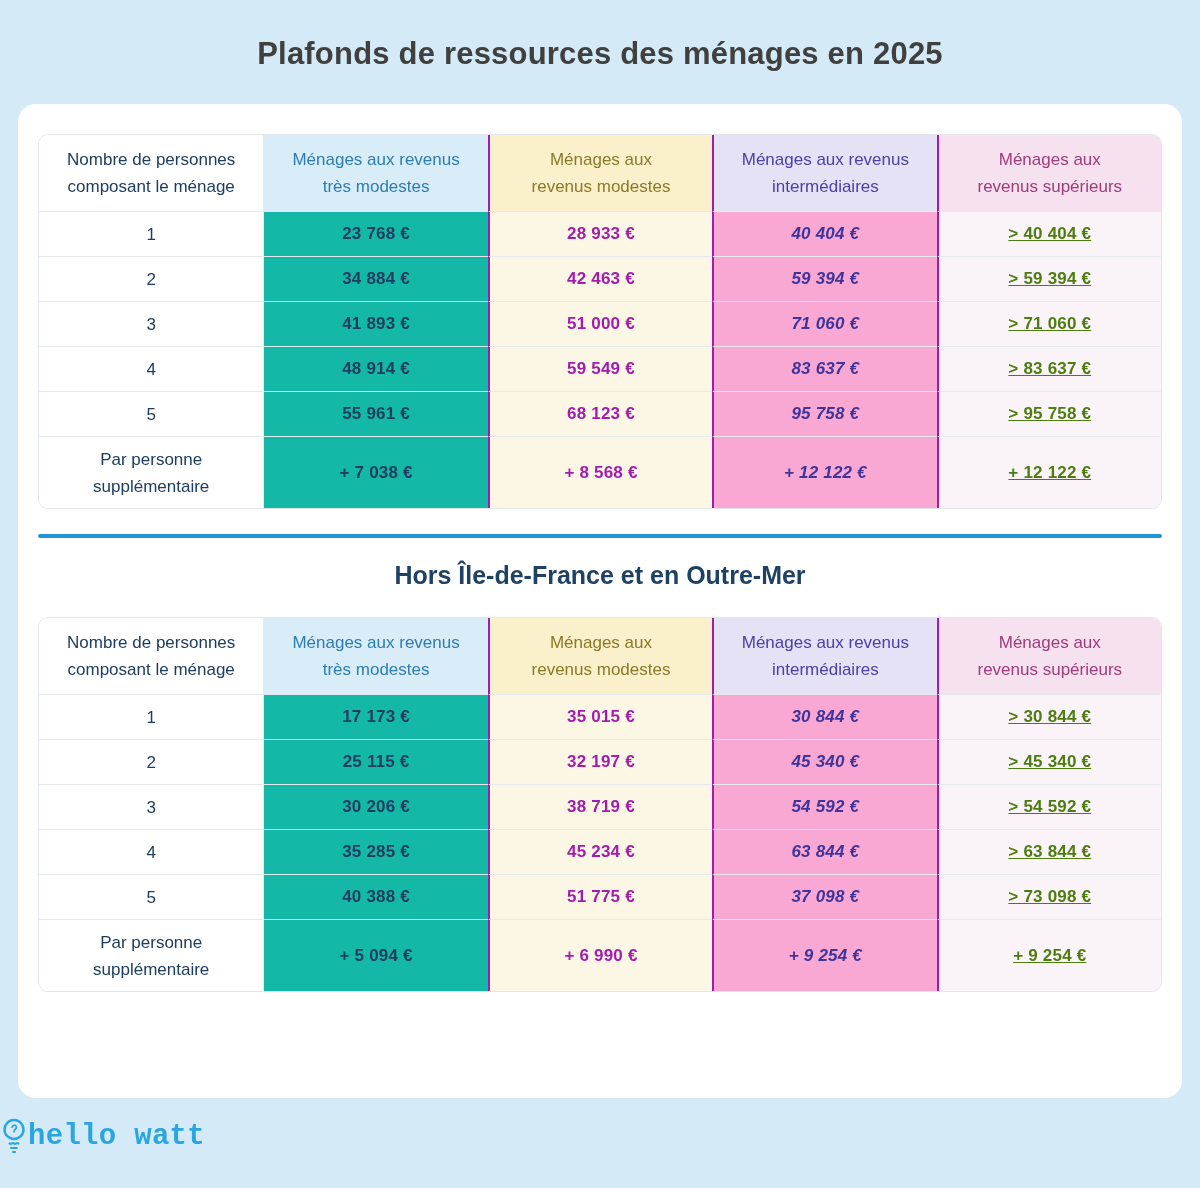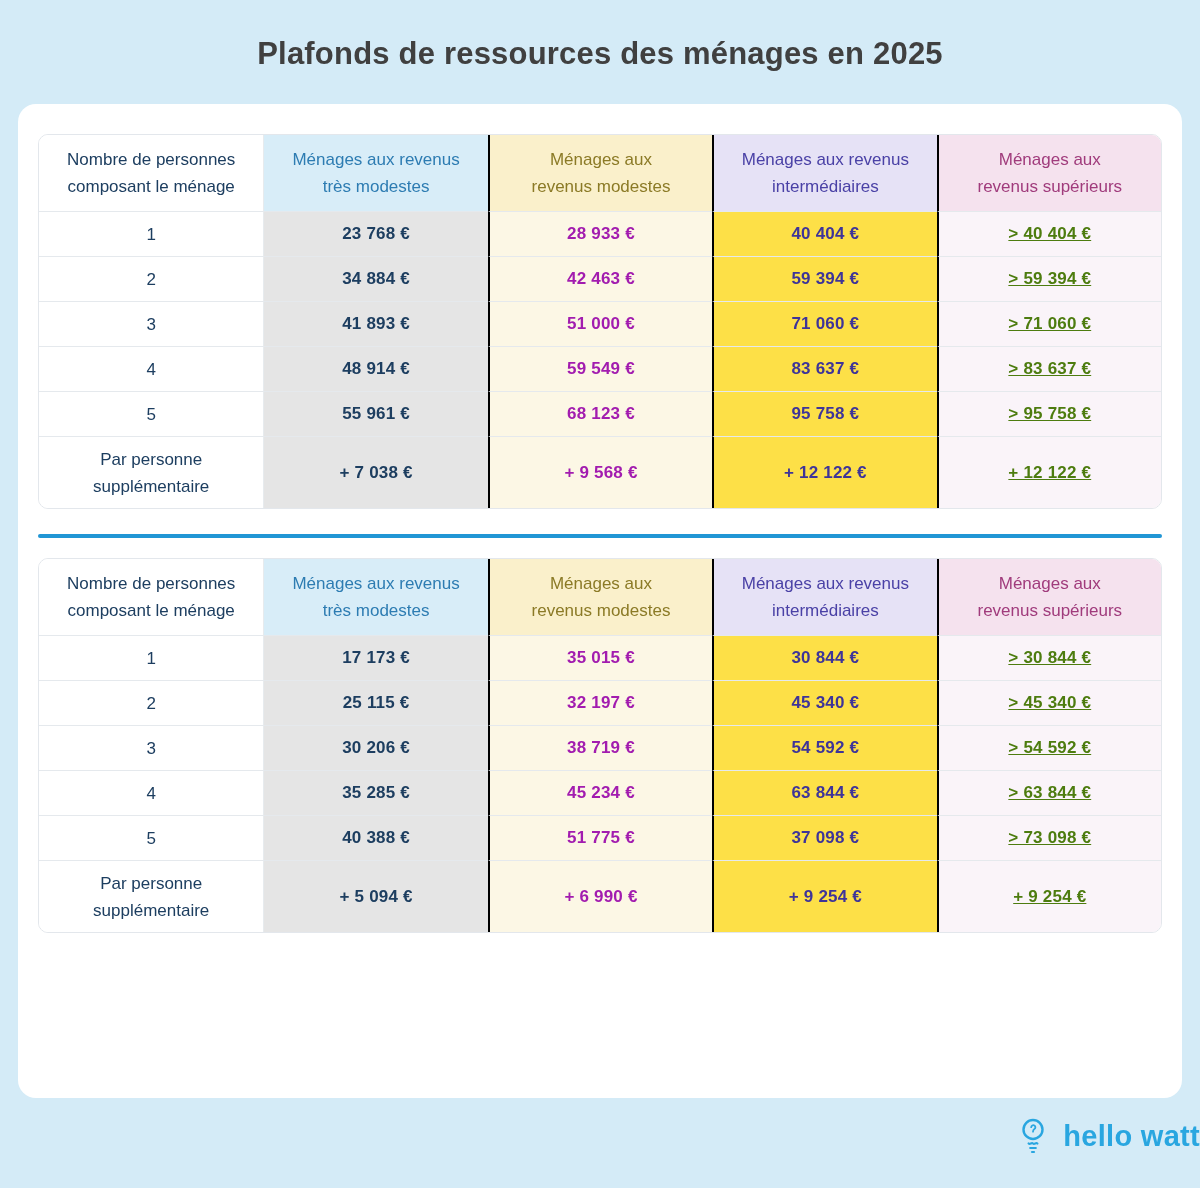--- a/index.html
+++ b/index.html
@@ -55,45 +55,46 @@
     height: 76px;
     font-weight: 400;
     line-height: 27px;
     text-align: center;
   }
   .data-table thead th span { white-space: pre-line; }
   .data-table tbody td { height: 45px; border-top: 1px solid #e5e9ed; }
   .data-table tbody tr.tall td { height: 72px; }
   
   .data-table th:nth-child(2), .data-table td:nth-child(2) { border-left: 1px solid #e7ebee; }
-  .data-table th:nth-child(n+3), .data-table td:nth-child(n+3) { border-left: 2px solid #000000; }
+  .data-table th:nth-child(n+3), .data-table td:nth-child(n+3) { border-left: 2px solid #a21caf; }
   
   .c0 { background: #ffffff; color: #1d3e60; }
   th.c1 { background: #d8edf8; color: #2d7cb2; }
   th.c2 { background: #faf0cb; color: #8b7a26; }
   th.c3 { background: #e6e2f6; color: #4a41a6; }
   th.c4 { background: #f5e2ee; color: #a03b7c; }
-  td.c1 { background: #e5e5e5; color: #1d3e60; }
+  td.c1 { background: #14b8a6; color: #1d3e60; }
   td.c2 { background: #fcf7e5; color: #a21caf; }
-  td.c3 { background: #fde047; color: #3e3499; }
+  td.c3 { background: #f9a8d4; color: #3e3499; font-style: italic; }
   td.c4 { background: #faf4f9; color: #4d7c0f; text-decoration: underline; }
   td.val { font-weight: 700; letter-spacing: 0.2px; }
   td.row-label { font-weight: 400; white-space: pre-line; line-height: 27px; }
   .divider {
     height: 4px;
     background: #2196d5;
     border-radius: 2px;
     margin: 25px 0 20px 0;
   }
   .brand-footer {
     margin-top: 20px;
     display: flex;
     align-items: center;
-    justify-content: flex-end;
-    gap: 16px;
+    justify-content: flex-start;
+    gap: 0;
+    font-family: Liberation Mono, monospace;
   }
   .brand-name {
     font-size: 29px;
     font-weight: 700;
     color: #29a6e0;
     letter-spacing: 0.3px;
   }
   .bulb { display: block; }
 </style>
 </head>
@@ -160,32 +161,33 @@
             <td class="c0 row-label">5</td>
             <td class="c1 val">55 961 €</td>
             <td class="c2 val">68 123 €</td>
             <td class="c3 val">95 758 €</td>
             <td class="c4 val">&gt; 95 758 €</td>
           </tr>
           <tr class="tall">
             <td class="c0 row-label">Par personne
 supplémentaire</td>
             <td class="c1 val">+ 7 038 €</td>
-            <td class="c2 val">+ 9 568 €</td>
+            <td class="c2 val">+ 8 568 €</td>
             <td class="c3 val">+ 12 122 €</td>
             <td class="c4 val">+ 12 122 €</td>
           </tr>
         </tbody>
       </table>
     </div>
   </section>
 
   <div class="divider"></div>
 
   <section class="region">
+    <h2 class="section-heading">Hors Île-de-France et en Outre-Mer</h2>
     <div class="table-frame">
       <table class="data-table">
         <colgroup>
             <col>
             <col>
             <col>
             <col>
             <col>
           </colgroup>
         <thead>

